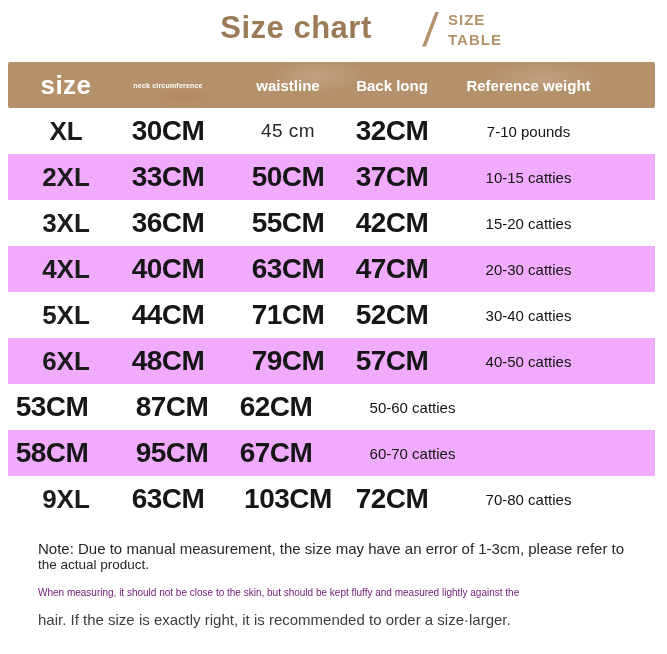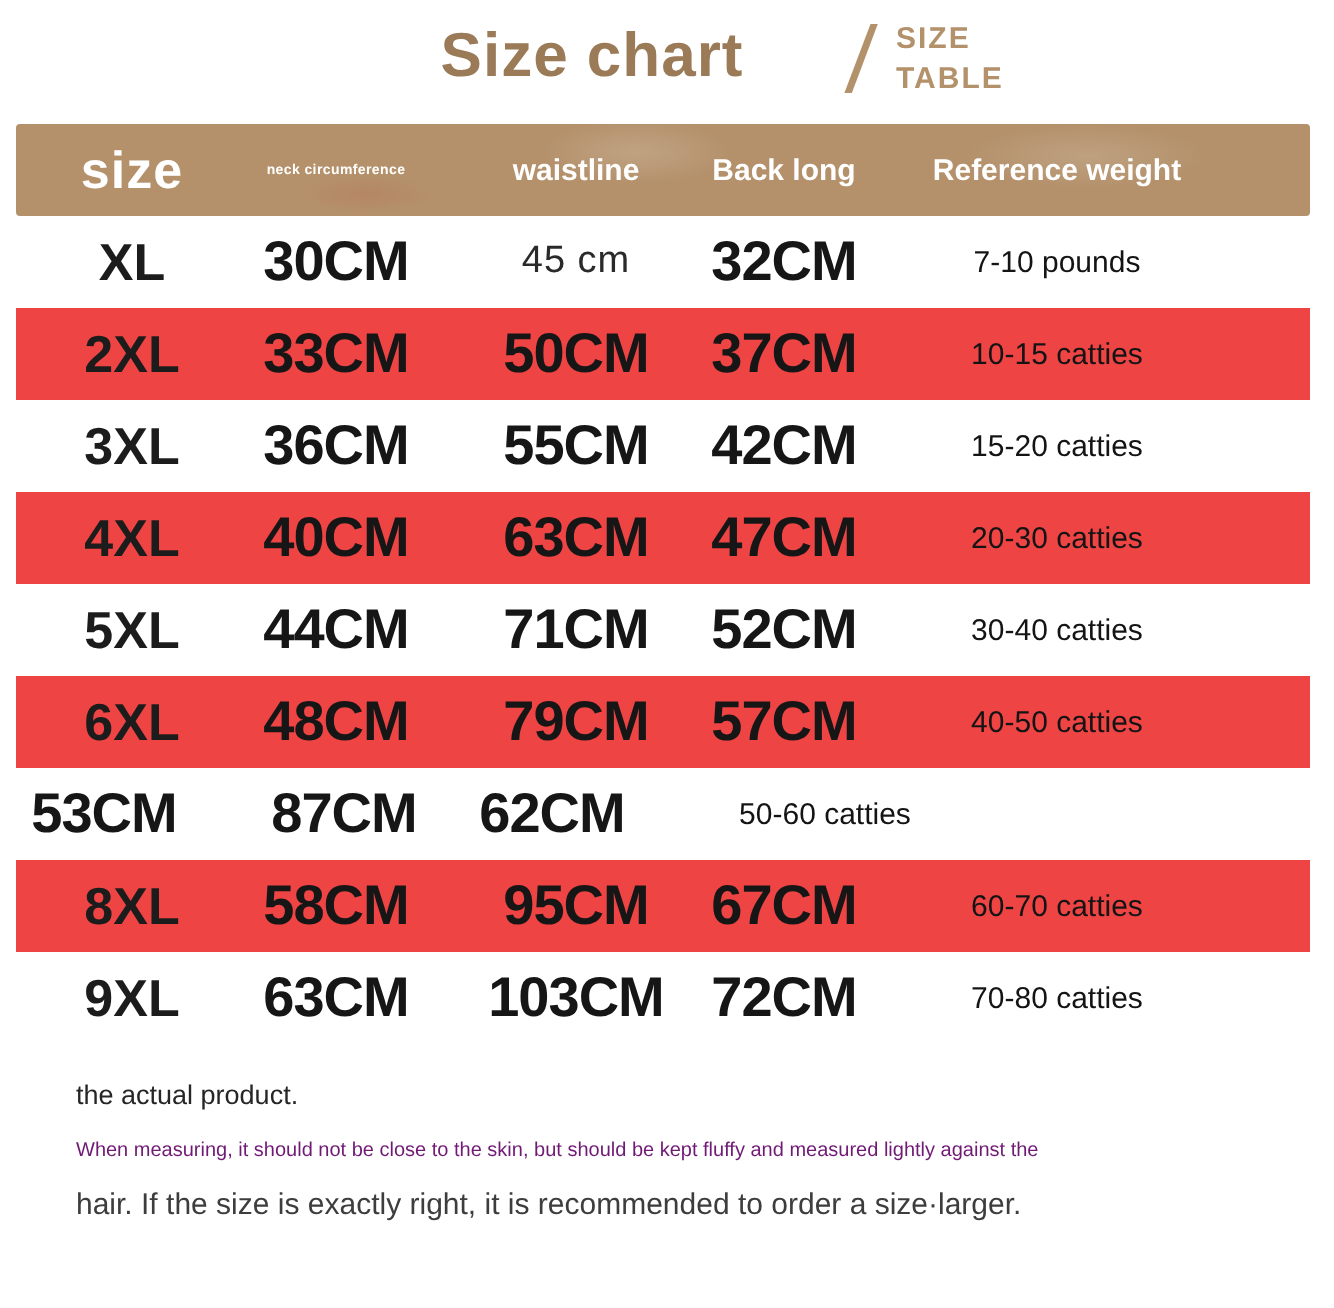--- a/index.html
+++ b/index.html
@@ -54,21 +54,21 @@
     border-radius: 2px;
     background:
       radial-gradient(closest-side, rgba(255,255,255,0.16), rgba(255,255,255,0) 80%) 250px -6px / 120px 40px no-repeat,
       radial-gradient(closest-side, rgba(255,255,255,0.14), rgba(255,255,255,0) 80%) 460px -4px / 150px 40px no-repeat,
       radial-gradient(closest-side, rgba(186,96,72,0.22), rgba(186,96,72,0) 75%) 130px 22px / 90px 26px no-repeat,
       #b4916b;
     color: #ffffff;
   }
   .tbody { position: absolute; left: 8px; top: 108px; width: 647px; }
   .row { display: flex; height: 46px; }
-  .row.stripe { background: #ef4444; }
+  .row.stripe { background: #f0abfc; }
 
   .c1 { width: 116px; }
   .c2 { width: 88px; }
   .c3 { width: 152px; }
   .c4 { width: 56px; }
   .c5 { width: 235px; padding-right: 18px; }
   .cell {
     display: flex;
     justify-content: center;
     align-items: center;
@@ -166,36 +166,36 @@
     </div>
 
     <div class="row">
       <div class="cell c2 b-num">53CM</div>
       <div class="cell c3 b-num">87CM</div>
       <div class="cell c4 b-num">62CM</div>
       <div class="cell c5 b-wt">50-60 catties</div>
     </div>
 
     <div class="row stripe">
-      <div class="cell c1 b-size">8XL</div>
       <div class="cell c2 b-num">58CM</div>
       <div class="cell c3 b-num">95CM</div>
       <div class="cell c4 b-num">67CM</div>
       <div class="cell c5 b-wt">60-70 catties</div>
     </div>
 
     <div class="row">
       <div class="cell c1 b-size">9XL</div>
       <div class="cell c2 b-num">63CM</div>
       <div class="cell c3 b-num">103CM</div>
       <div class="cell c4 b-num">72CM</div>
       <div class="cell c5 b-wt">70-80 catties</div>
     </div>
 
   </div>
 
   <div class="notes">
+    <div class="note-l1">Note: Due to manual measurement, the size may have an error of 1-3cm, please refer to</div>
     <div class="note-l2">the actual product.</div>
     <div class="note-l3">When measuring, it should not be close to the skin, but should be kept fluffy and measured lightly against the</div>
     <div class="note-l4">hair. If the size is exactly right, it is recommended to order a size·larger.</div>
   </div>
 
 </div>
 
 </body></html>

